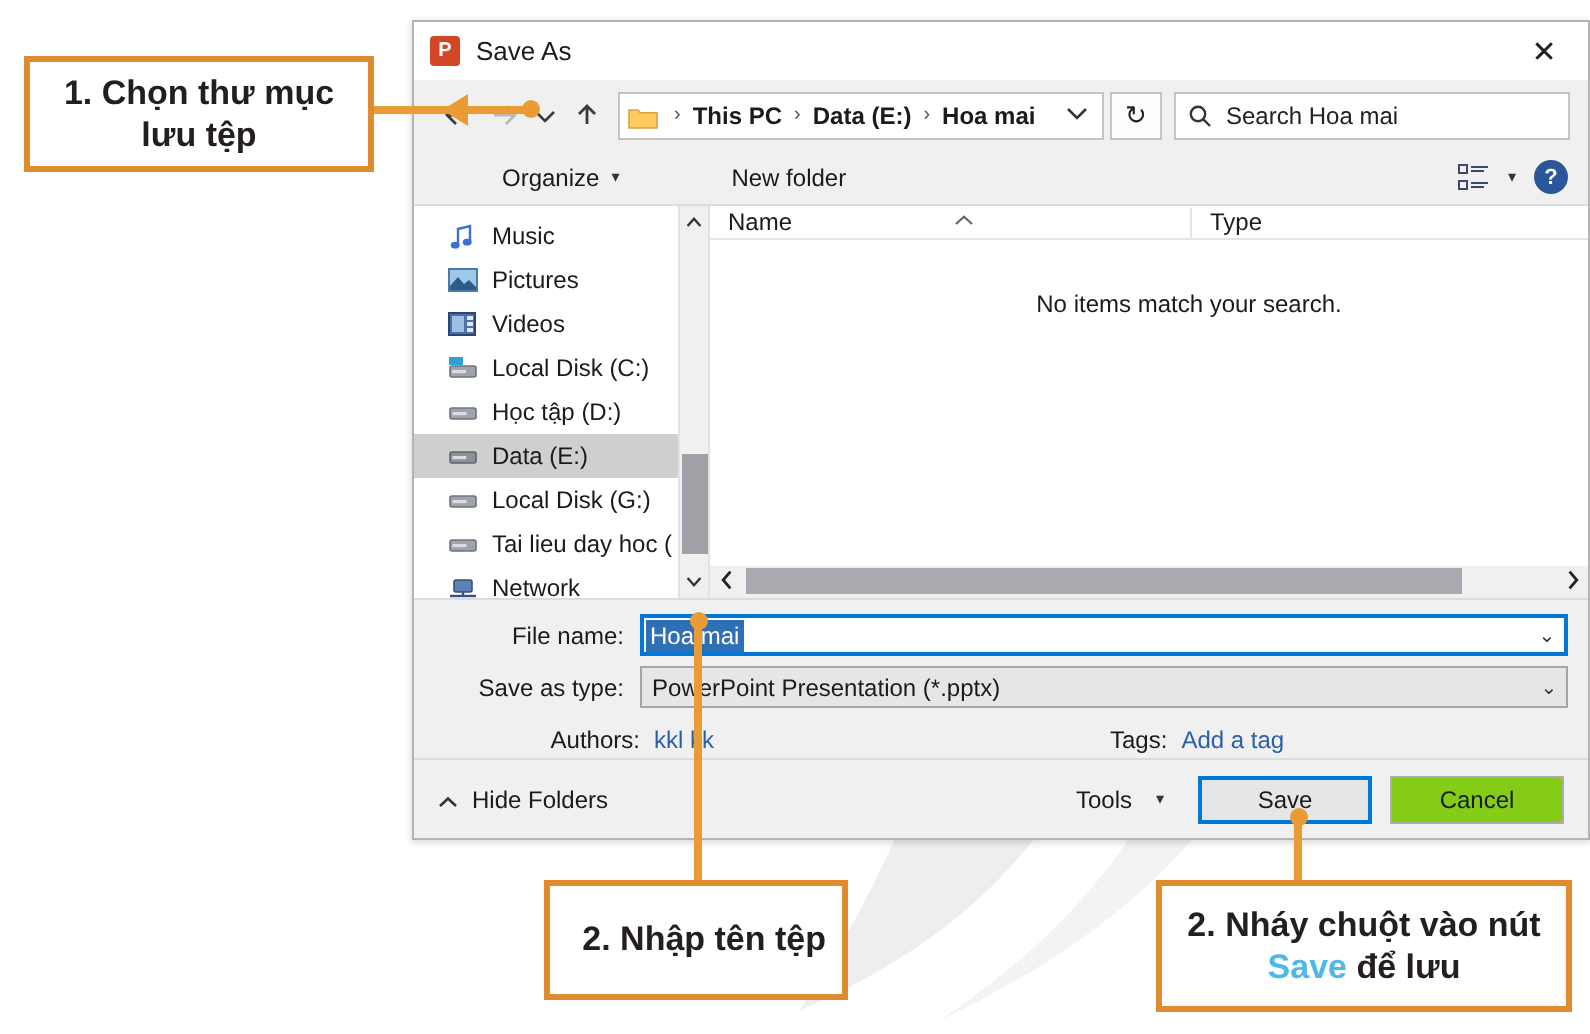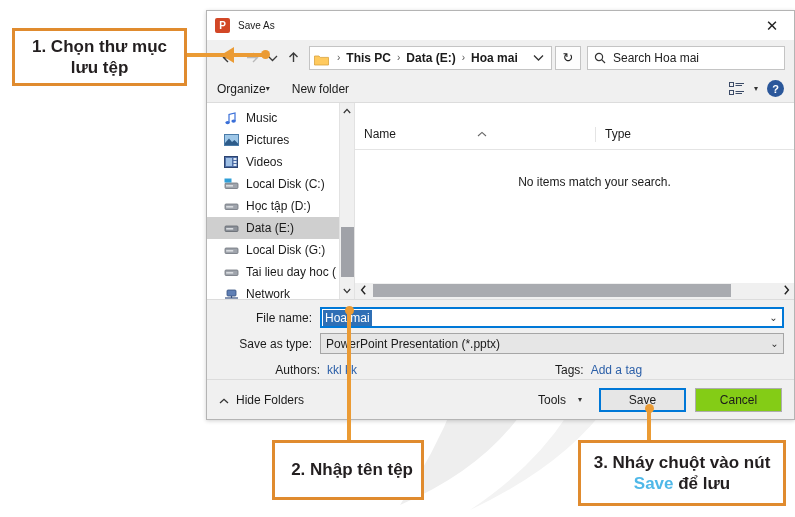--- a/index.html
+++ b/index.html
@@ -35,21 +35,21 @@
   }
   .ppt-icon {
     width: 15px; height: 15px; border-radius: 2px;
     background: #d24726; color: #fff;
     font-size: 10px; font-weight: bold;
     display: flex; align-items: center; justify-content: center;
     font-family: "Liberation Sans", sans-serif;
     flex: none;
   }
   .title-text {
-    margin-left: 8px; font-size: 10px; color: #1a1a1a;
+    margin-left: 8px; font-size: 13px; color: #1a1a1a;
   }
   .close-btn {
     position: absolute; right: 0; top: 0;
     width: 44px; height: 29px;
     display: flex; align-items: center; justify-content: center;
     font-size: 15px; color: #222; cursor: default;
   }
 
   
   .navbar {
@@ -88,21 +88,21 @@
     display: flex; align-items: center; padding: 0 6px; flex: none;
   }
   .search-ph { font-size: 12px; color: #222; margin-left: 7px; }
 
   
   .toolbar {
     height: 28px; display: flex; align-items: center;
     padding: 0 10px; background: #f0f0f0;
     border-bottom: 1px solid #dcdcdc;
   }
-  .tb-item { font-size: 12px; color: #1b1b1b; display: flex; align-items: center; gap: 0; margin-right: 22px; }
+  .tb-item { font-size: 12px; color: #1b1b1b; display: flex; align-items: center; gap: 6px; margin-right: 22px; margin-left: 34px; }
   .tb-caret { font-size: 8px; color: #333; }
   .tb-right { margin-left: auto; display: flex; align-items: center; gap: 9px; }
   .help-btn {
     width: 17px; height: 17px; border-radius: 50%;
     background: #2b579a; color: #fff; font-size: 11px; font-weight: bold;
     display: flex; align-items: center; justify-content: center;
   }
 
   
   .dlg-body { display: flex; height: 196px; background: #fff; }
@@ -125,21 +125,21 @@
     width: 15px; background: #f0f0f0; border-left: 1px solid #e2e2e2;
     flex: none; display: flex; flex-direction: column; align-items: center;
     position: relative;
   }
   .vs-arrow { height: 16px; width: 15px; display: flex; align-items: center; justify-content: center; font-size: 9px; color: #333; }
   .vs-track { flex: 1; width: 15px; position: relative; }
   .vs-thumb { position: absolute; left: 1px; width: 13px; background: #a0a2a8; top: 108px; height: 50px; }
 
   
   .list-pane { flex: 1; background: #fff; display: flex; flex-direction: column; border-left: 1px solid #e2e2e2; min-width: 0; }
-  .col-head { height: 23px; display: flex; border-bottom: 1px solid #e4e4e4; position: relative; margin-top: 24px; }
+  .col-head { height: 17px; display: flex; align-items: center; border-bottom: 1px solid #e4e4e4; position: relative; }
   .col {
     font-size: 12px; color: #1b1b1b; padding-left: 9px;
     border-left: 1px solid #e4e4e4; height: 15px; line-height: 15px; flex: none;
   }
   .col:first-child { border-left: none; }
   .sort-caret { position: absolute; font-size: 9px; color: #555; }
   .empty-msg { text-align: center; font-size: 12px; color: #1b1b1b; margin-top: 25px; padding-left: 40px; }
 
   
   .hscroll { height: 16px; background: #f0f0f0; display: flex; align-items: center; margin-top: auto; }
@@ -482,17 +482,17 @@
 
 <div class="callout" style="left:12px; top:28px; width:175px; height:58px;">
   <span>1. Chọn thư mục lưu tệp</span>
 </div>
 
 <div class="callout" style="left:272px; top:440px; width:152px; height:60px;justify-content:flex-end;">
   <span>2. Nhập tên tệp</span>
 </div>
 
 <div class="callout" style="left:578px; top:440px; width:208px; height:66px; flex-direction:column;">
-  <span>3. Nháy chuột vào nút</span>
+  <span>2. Nháy chuột vào nút</span>
   <span>
     <span class="save-word">Save</span><span> để lưu</span>
   </span>
 </div>
 
 </body></html>

